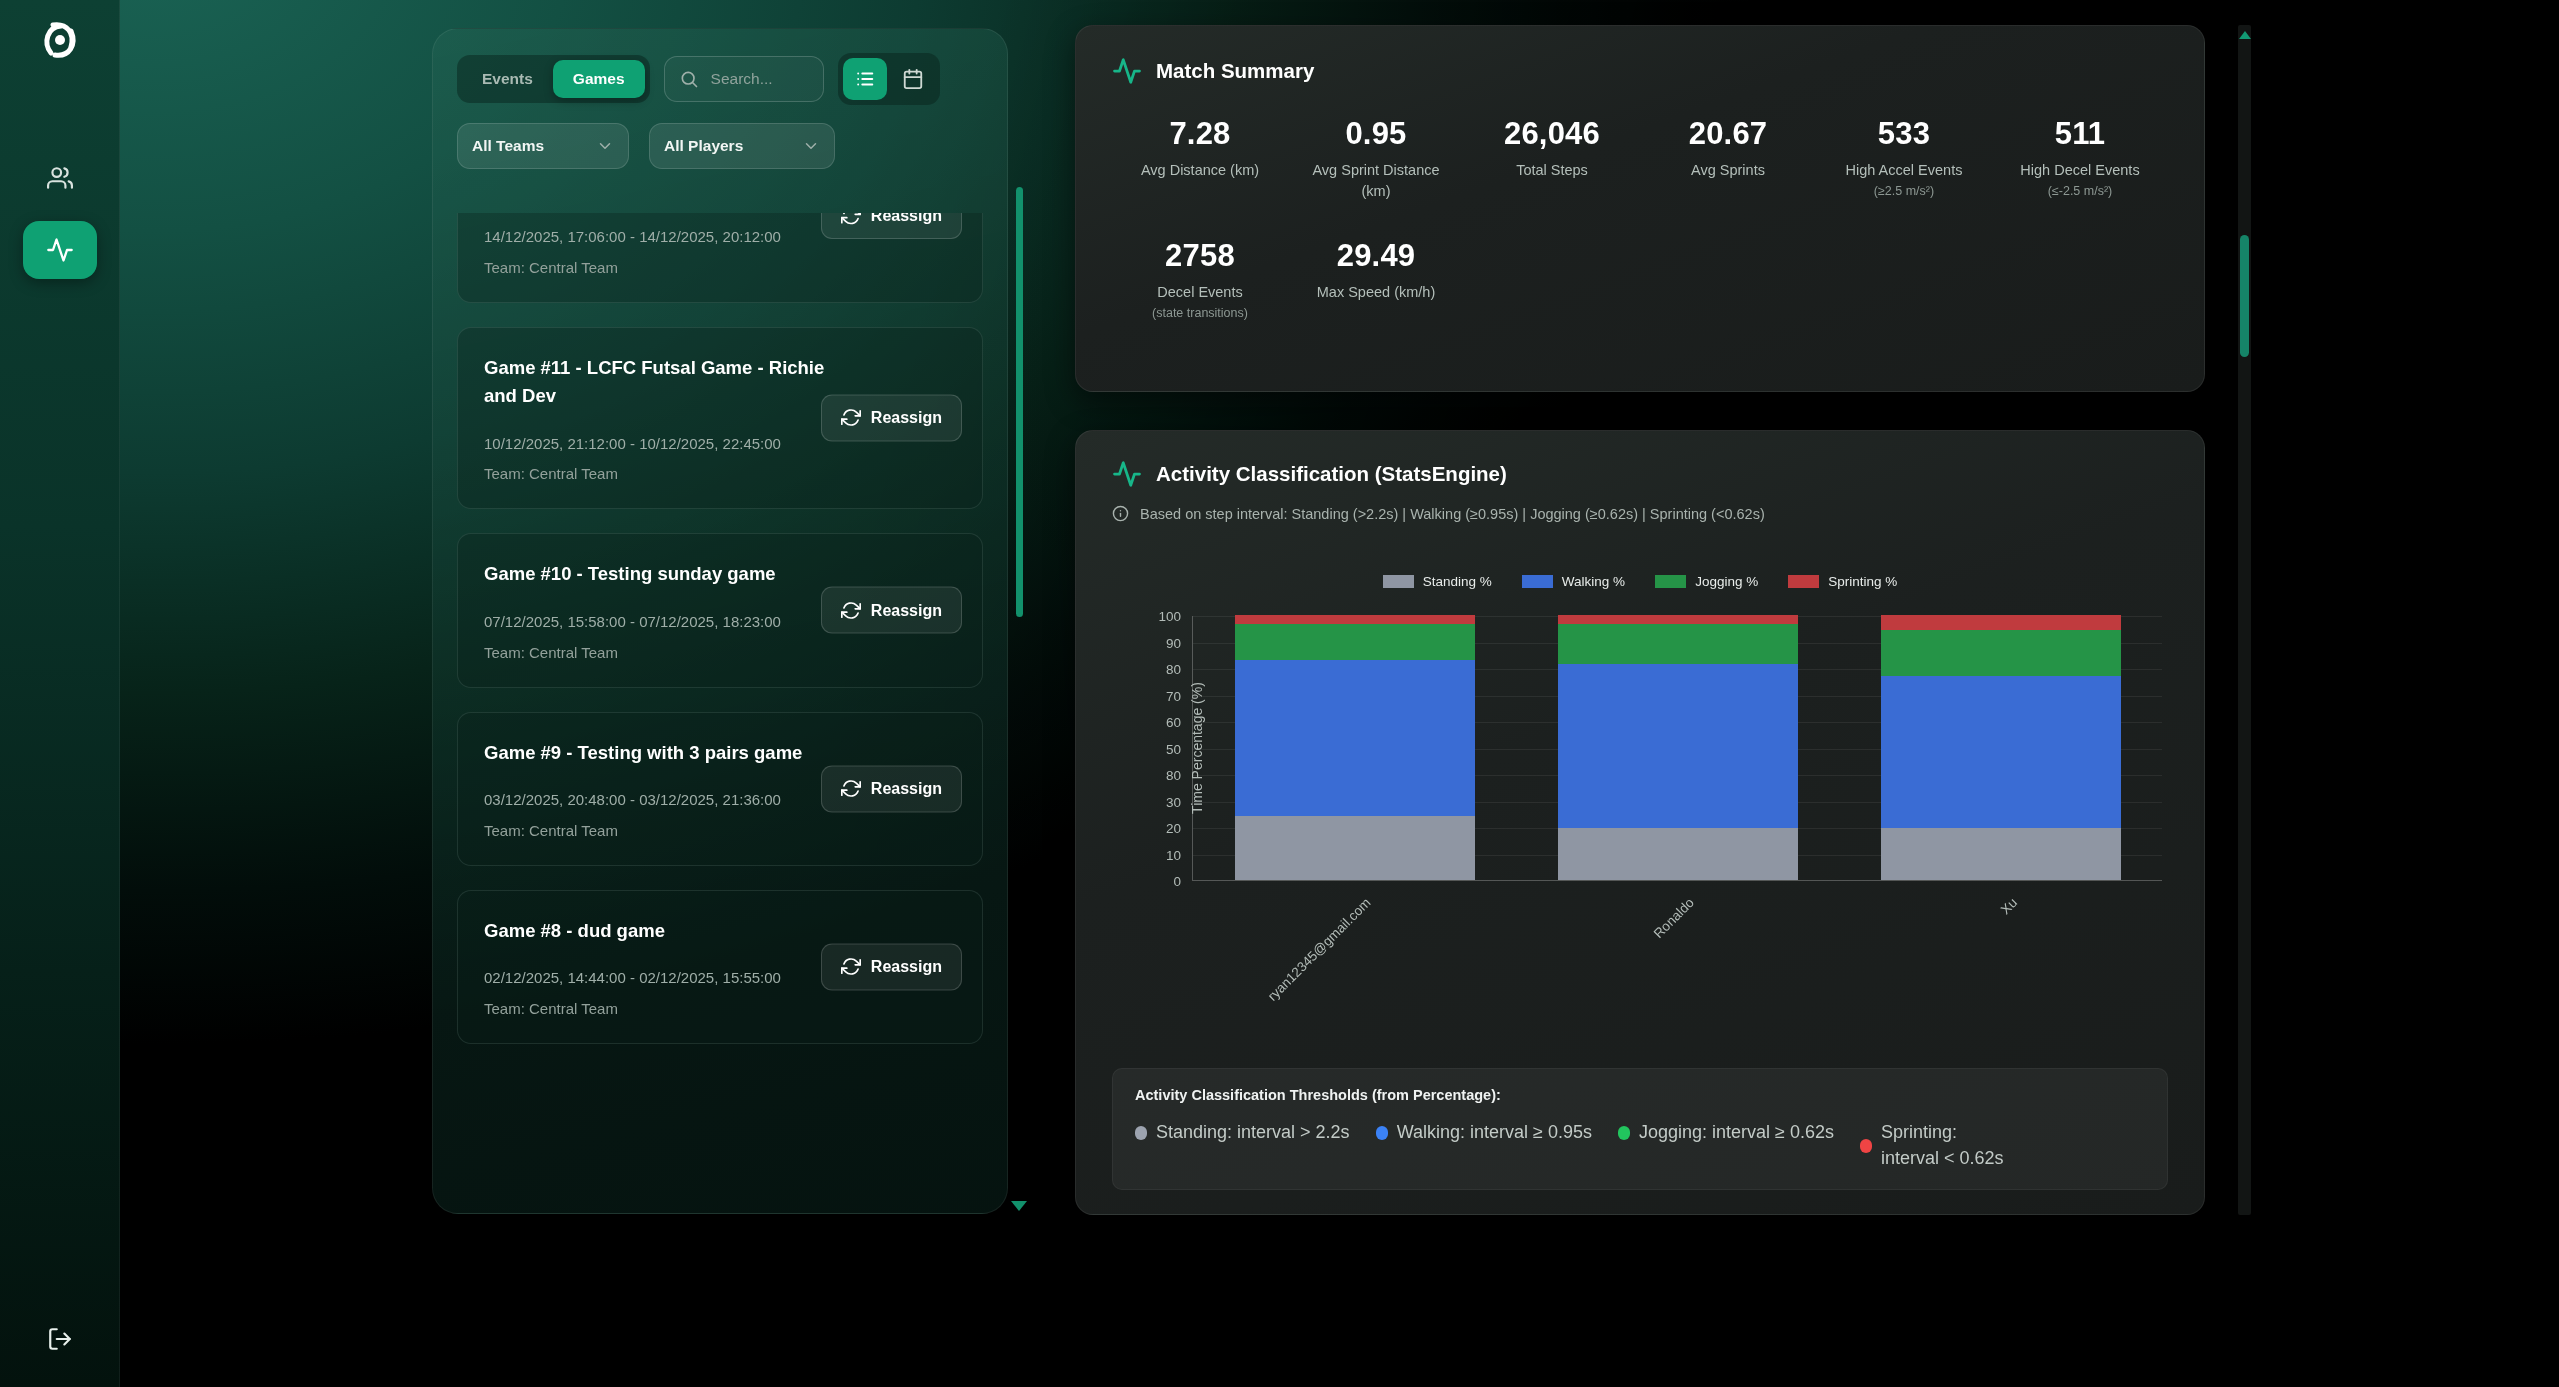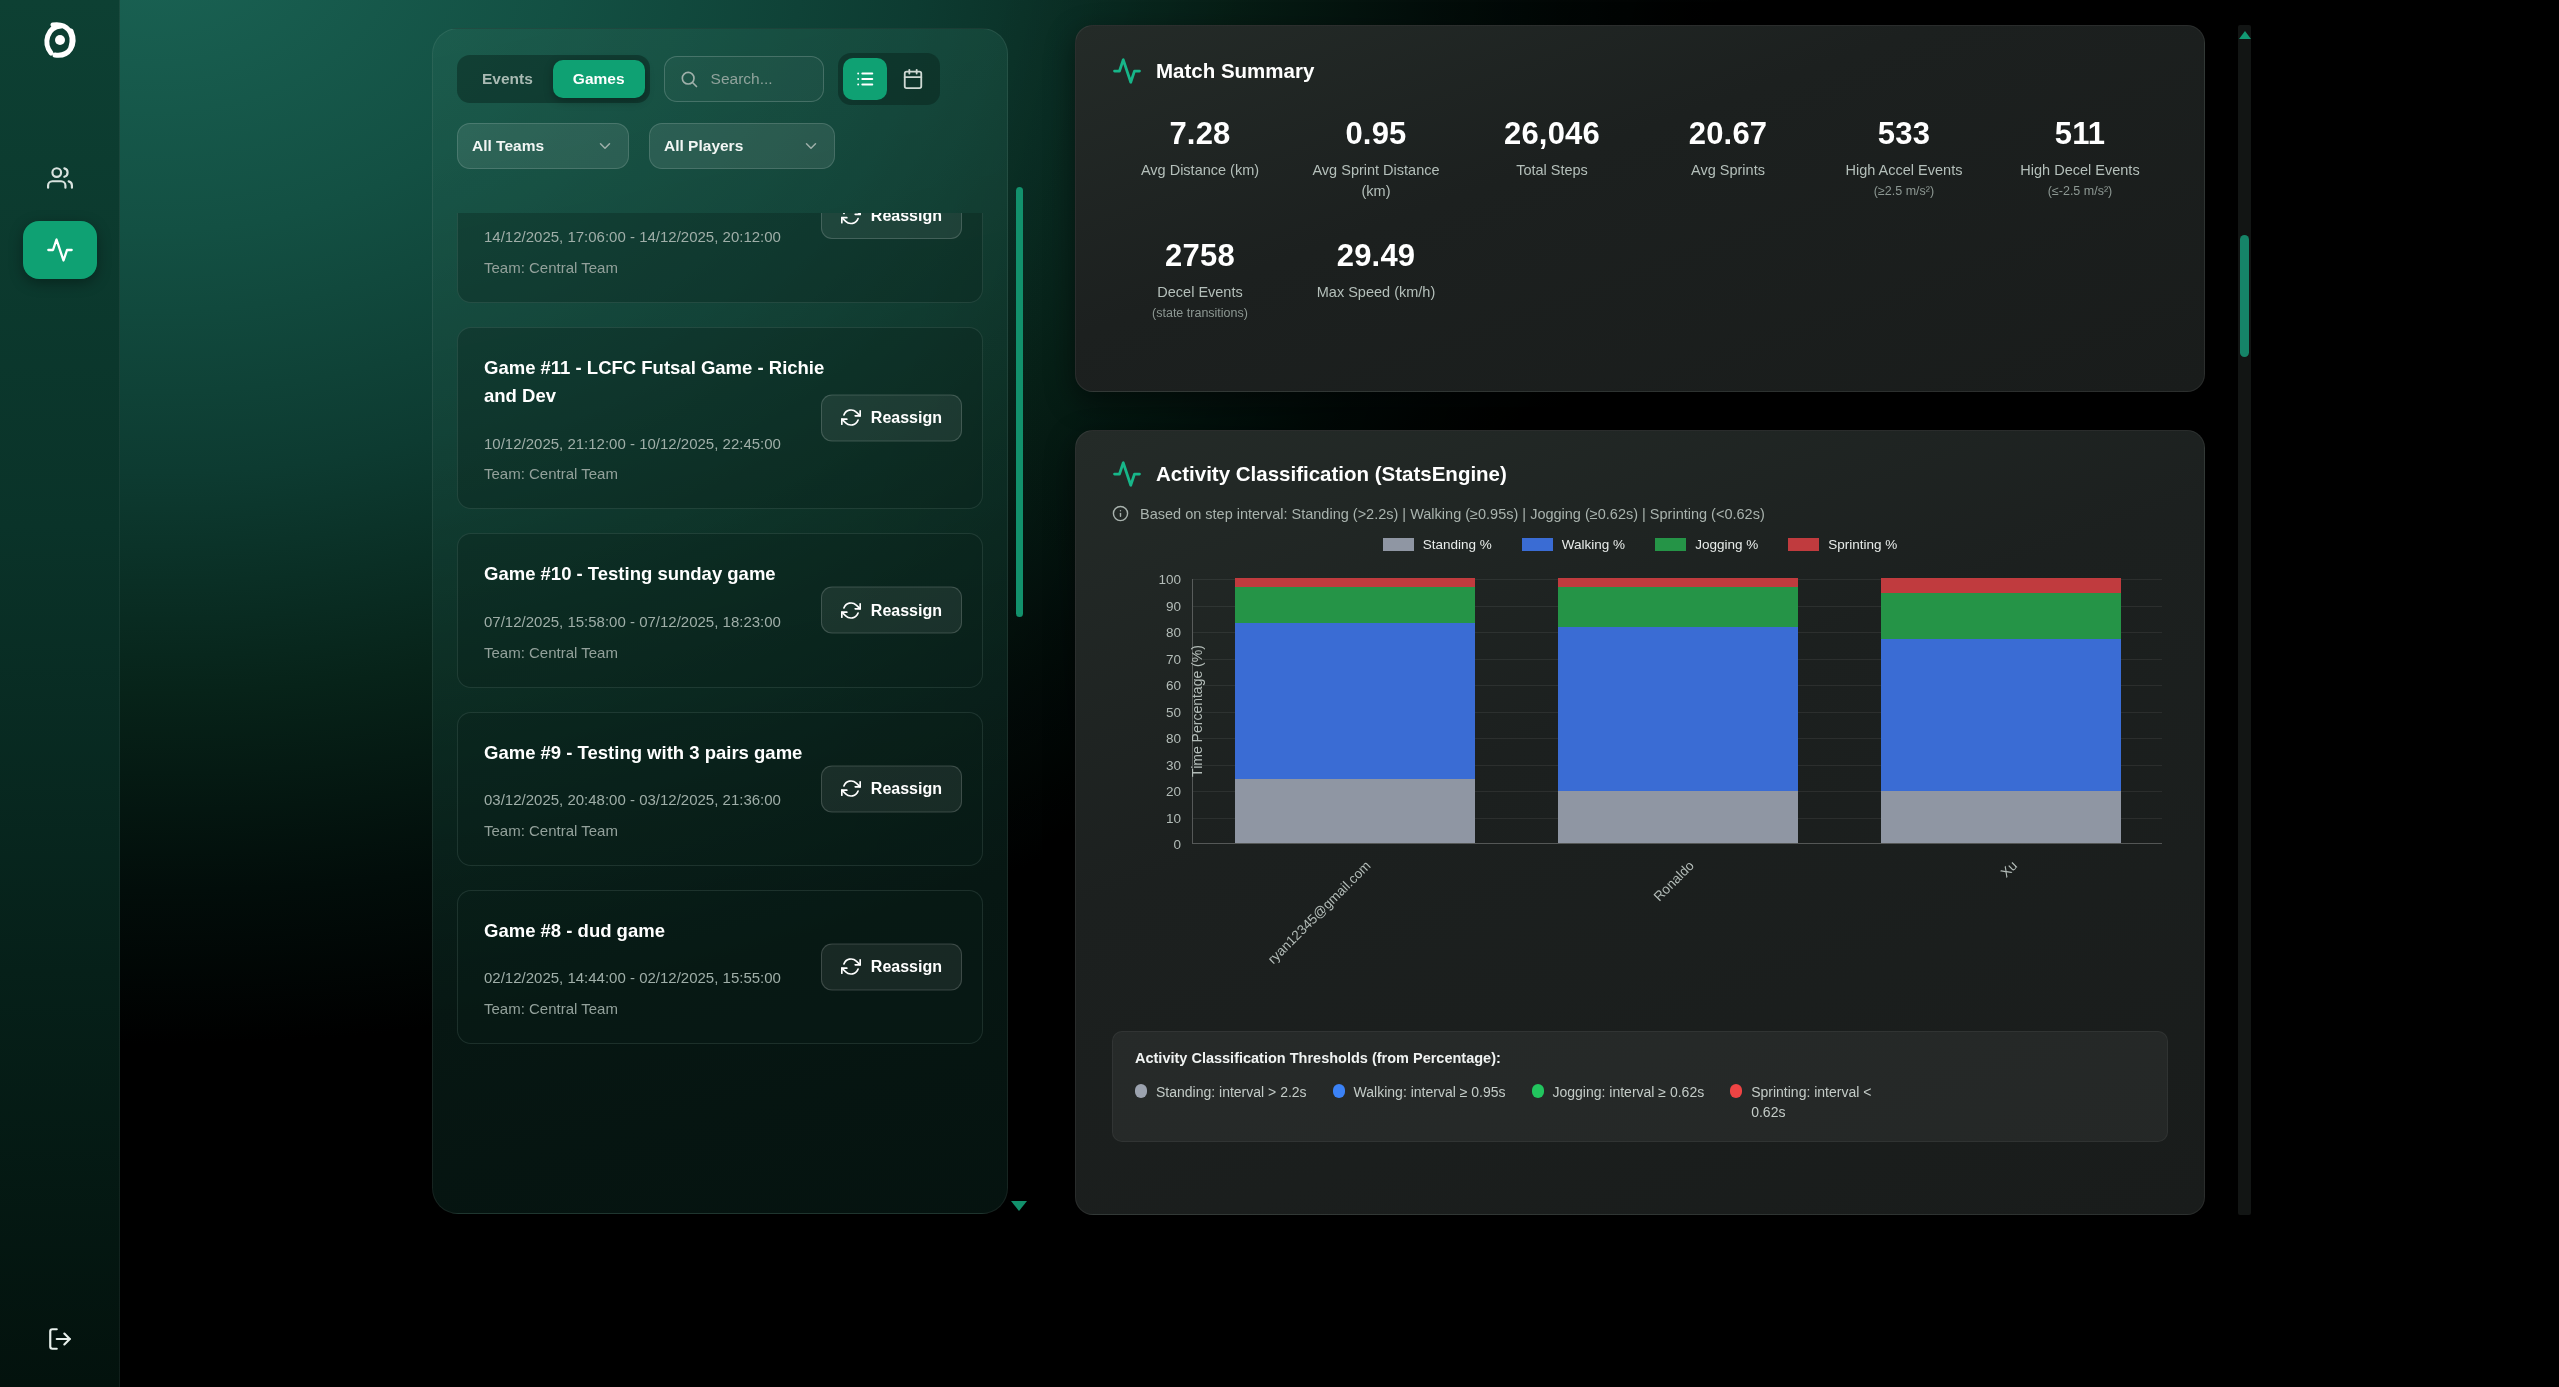--- a/index.html
+++ b/index.html
@@ -65,42 +65,42 @@
   .card.activity{top:430px;height:785px;padding:28px 36px;}
   .card-header{display:flex;align-items:center;gap:14px;}
   .card-title{font-size:20.5px;font-weight:700;color:#ffffff;}
   .stats-grid{display:grid;grid-template-columns:repeat(6,1fr);row-gap:36px;margin-top:30px;}
   .stat{display:flex;flex-direction:column;align-items:center;text-align:center;}
   .stat .v{font-size:31px;font-weight:700;color:#ffffff;letter-spacing:0.2px;}
   .stat .l{font-size:14.5px;color:#b4bfba;margin-top:8px;max-width:160px;line-height:1.45;}
   .stat .s{font-size:12.5px;color:#8d9893;margin-top:3px;}
   .subtitle-row{display:flex;align-items:center;gap:11px;margin-top:16px;color:#a9b3ae;font-size:14.5px;}
   
-  .chart-wrap{position:relative;margin-top:15px;height:460px;}
+  .chart-wrap{position:relative;margin-top:52px;height:460px;}
   .legend{position:absolute;top:0;left:0;right:0;display:flex;justify-content:center;gap:30px;}
   .legend-item{display:flex;align-items:center;gap:9px;}
   .legend-swatch{width:31px;height:13px;}
   .legend-label{font-size:13.5px;color:#e8ecea;}
   .plot{position:absolute;left:80px;top:42px;width:970px;height:265px;
     border-left:1px solid rgba(255,255,255,0.25);border-bottom:1px solid rgba(255,255,255,0.25);}
   .gridline{position:absolute;left:0;right:0;height:1px;background:rgba(255,255,255,0.07);}
   .ytick{position:absolute;width:44px;text-align:right;font-size:13.5px;color:#b3bcb8;transform:translateY(-50%);}
   .yaxis-label{position:absolute;left:-62px;top:50%;transform:translate(0,-50%) rotate(-90deg);transform-origin:center;
     font-size:14px;color:#b3bcb8;white-space:nowrap;}
   .bar{position:absolute;bottom:0;}
   .bar-seg{position:absolute;left:0;width:100%;}
   .xlabel-anchor{position:absolute;width:0;height:0;}
   .xlabel{position:absolute;right:0;top:0;white-space:nowrap;font-size:13.5px;color:#b3bcb8;
     transform:rotate(-45deg);transform-origin:top right;}
   
   .thresholds{margin-top:34px;background:rgba(255,255,255,0.05);border:1px solid rgba(255,255,255,0.05);
     border-radius:10px;padding:18px 22px;}
   .thresholds-title{font-size:14.5px;font-weight:700;color:#f0f3f2;}
   .thresholds-items{display:flex;gap:26px;margin-top:16px;align-items:flex-start;}
-  .th-item{display:flex;align-items:flex-start;gap:9px;font-size:14px;color:#c3cbc7;line-height:1.45;}
+  .th-item{display:flex;align-items:center;gap:9px;font-size:18px;color:#c3cbc7;line-height:1.45;}
   .th-dot{width:12px;height:14px;border-radius:7px;flex:0 0 auto;margin-top:2px;}
   .th-item.wrap{max-width:160px;}
   
   .page-scrollbar{position:absolute;left:2238px;top:25px;width:13px;height:1190px;background:#121514;border-radius:2px;}
   .page-scroll-up{position:absolute;left:50%;top:6px;transform:translateX(-50%);width:0;height:0;
     border-left:6px solid transparent;border-right:6px solid transparent;border-bottom:8px solid #129a74;}
   .page-scroll-thumb{position:absolute;left:2px;top:210px;width:9px;height:122px;border-radius:5px;background:#158468;cursor:pointer;}
   svg{display:block;}
 </style>
 </head>

